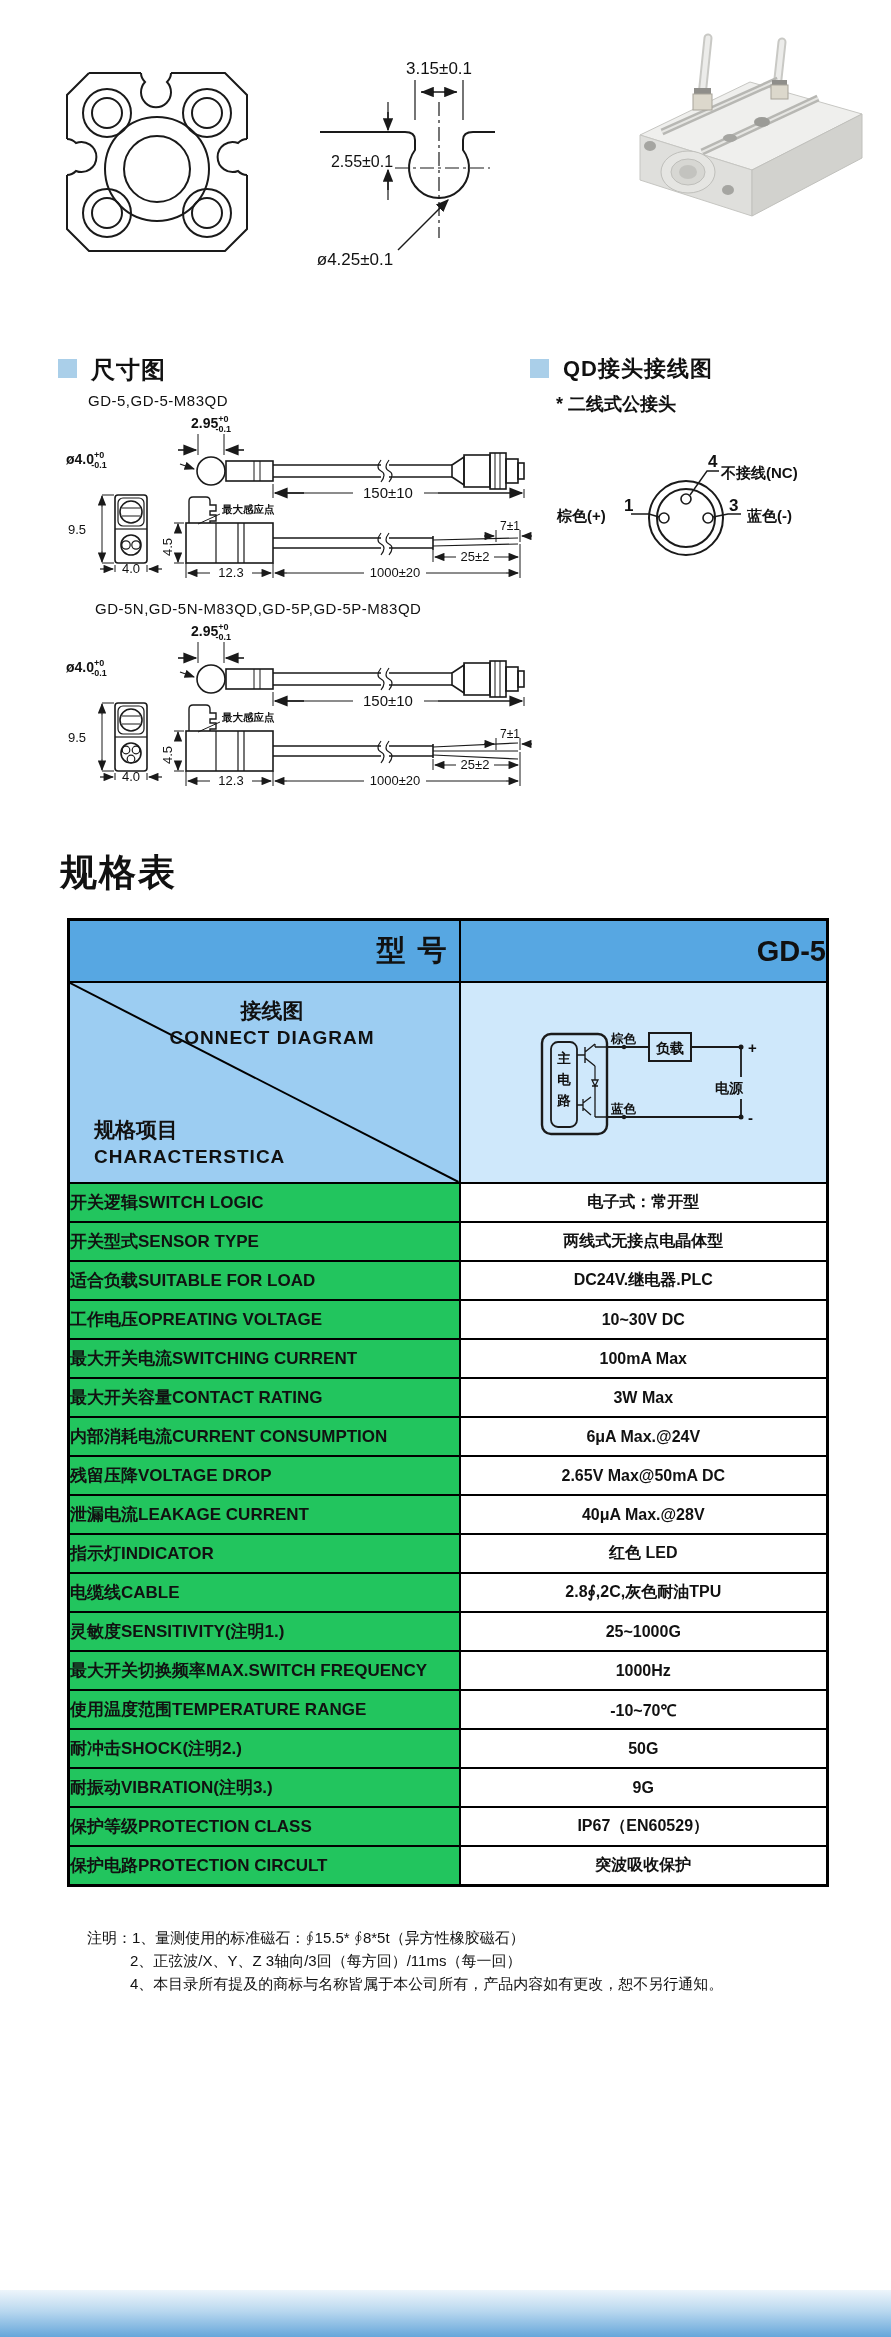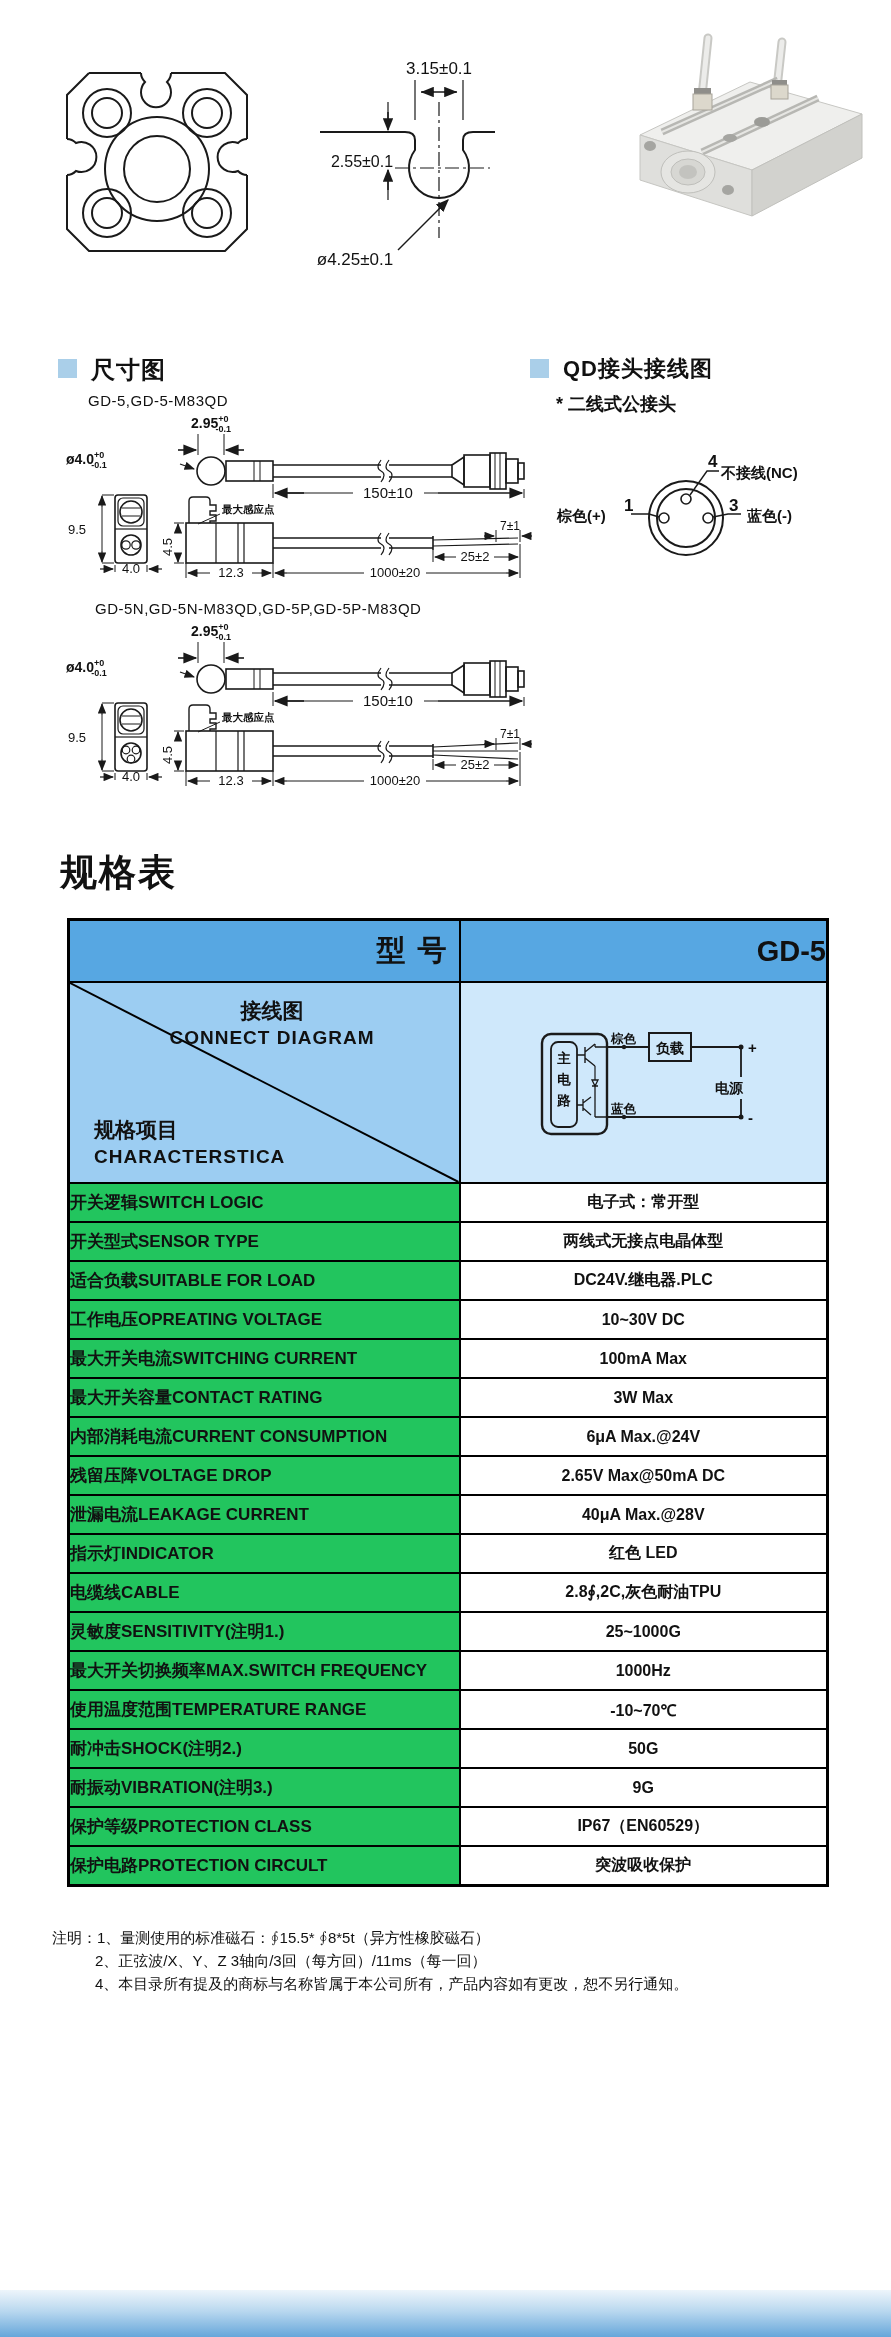--- a/index.html
+++ b/index.html
@@ -29,21 +29,21 @@
   .diag-bottom{position:absolute;left:24px;bottom:12px;line-height:1.35;}
   .diag-cn{font-size:21px;font-weight:bold;}
   .diag-en{font-size:19px;font-weight:bold;letter-spacing:1px;}
   .circuit-cell{background:#cfe8fb;position:relative;}
   #circuit-svg{position:absolute;left:76px;top:42px;}
   .spec-row .label-cell{height:37px;background:#22c55e;padding-left:13px;
                         font-size:17px;font-weight:bold;}
   .spec-row .value-cell{background:#ffffff;text-align:center;font-size:16px;font-weight:600;}
   
   #notes{position:absolute;left:52px;top:1926px;font-size:15px;line-height:23px;font-weight:500;}
-  .note-line{white-space:nowrap;}
+  .note-line{white-space:nowrap;margin-left:35px;}
   .note-line.indent{padding-left:43px;}
   
   #bottom-bar{position:absolute;left:0;top:2290px;width:891px;height:47px;
               background:linear-gradient(to bottom,#eef5fb 0%,#b9d8ef 45%,#66a6da 100%);}
   .abs{position:absolute;}
 </style>
 </head>
 <body>
 
 <svg width="0" height="0" style="position:absolute" aria-hidden="true">

